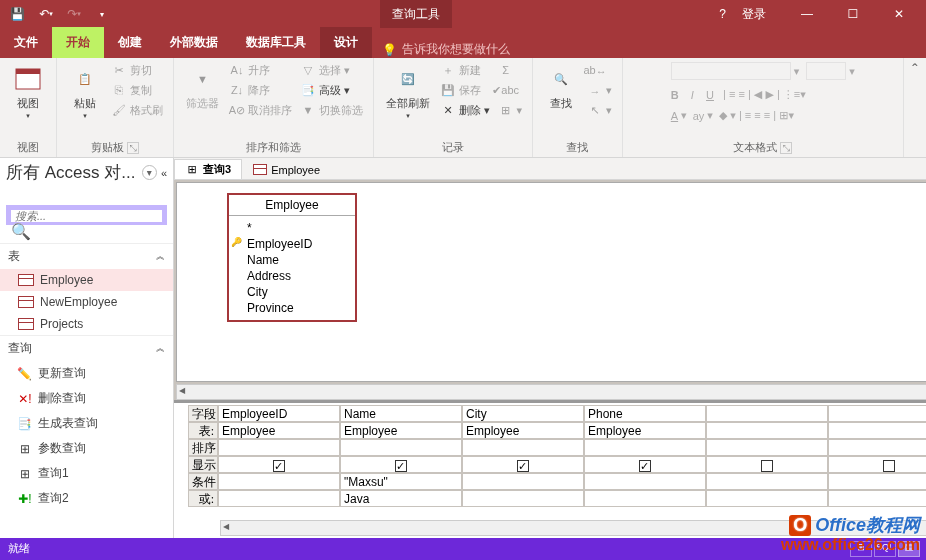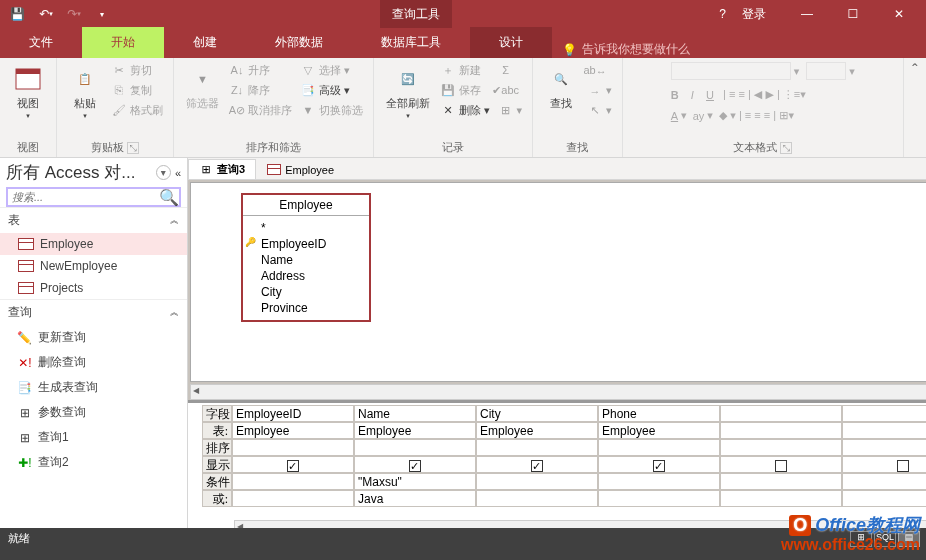--- a/index.html
+++ b/index.html
@@ -12,21 +12,21 @@
 .qat-btn.dim { opacity:.4; }
 .ctx-tab-label { background:#8a2c2f; padding:4px 12px; font-size:12px; height:28px; display:flex; align-items:center; margin-left:260px;}
 .title-text { position:absolute; left:438px; font-size:12px; color:#fff; }
 .login { position:absolute; right:160px; font-size:12px; color:#fff; }
 .win-btns { position:absolute; right:4px; display:flex; }
 .win-btn { width:46px; height:28px; display:flex; align-items:center; justify-content:center; color:#fff; }
 .help-icon { position:absolute; right:200px; color:#fff; font-size:12px; }
 
 
 .tabs { height:30px; background:#a4373a; display:flex; align-items:flex-end; color:#fff; font-size:12px; }
-.tab { padding:7px 29px; cursor:pointer; }
+.tab { padding:7px 14px; cursor:pointer;font-weight:bold; }
 .tab.active { background:#bef264; color:#a4373a; }
 .tell-me { display:flex; align-items:center; padding:0 10px; color:#f0c0c0; gap:5px; }
 
 
 .ribbon { height:100px; background:#f3f2f1; border-bottom:1px solid #d6d6d6; display:flex; }
 .group { border-right:1px solid #e1e1e1; padding:3px 8px 0; display:flex; flex-direction:column; align-items:center; justify-content:space-between; font-size:11px; color:#444; }
 .group-label { font-size:11px; color:#666; padding:2px 0; display:flex; align-items:center; gap:3px;}
 .big-btn { display:flex; flex-direction:column; align-items:center; font-size:11px; color:#444; padding:2px 4px; gap:1px;}
 .icon32 { width:32px; height:32px; display:flex; align-items:center; justify-content:center; }
 .group-body { display:flex; gap:4px; flex:1; align-items:flex-start; }
@@ -34,21 +34,21 @@
 .small-btn { display:flex; align-items:center; gap:3px; font-size:11px; color:#444; padding:1px 2px; }
 .small-btn.dim { opacity:.45; }
 .ico16 { width:16px; height:16px; display:inline-flex; align-items:center; justify-content:center; }
 .launcher { font-size:9px; color:#888; border:1px solid #ccc; width:12px; height:12px; text-align:center; line-height:10px;}
 
 
 .body { display:flex; height:380px;justify-content:space-between; }
 .nav { width:210px; background:#fff; border-right:1px solid #d6d6d6; }
 .nav-hdr { display:flex; align-items:center; padding:3px 6px; font-family:"Segoe UI"; font-size:17px; color:#333; }
 .nav-hdr .chev { margin-left:auto; color:#666; font-size:10px; border:1px solid #bbb; border-radius:50%; width:15px; height:15px; text-align:center; line-height:13px; }
-.nav-search { display:flex; margin:0 6px; border:2px solid #c4b5fd; height:20px; }
+.nav-search { display:flex; margin:18px 6px; border:5px solid #c4b5fd; height:20px;flex-direction:column; }
 .nav-search input { border:none; flex:1; padding:0 4px; font-size:11px; font-style:italic; outline:none; }
 .nav-search .sico { width:20px; display:flex; align-items:center; justify-content:center; color:#0066cc; }
 .nav-section { font-size:12px; color:#444; padding:4px 8px; border-top:1px solid #eee; display:flex; align-items:center;}
 .nav-section .exp { margin-left:auto; font-size:9px; }
 .nav-item { display:flex; align-items:center; gap:6px; font-size:12px; padding:4px 10px 4px 18px; color:#444; }
 .nav-item.sel { background:#fce4e5; }
 .tblico { width:16px; height:12px; background:linear-gradient(#fff,#fff); border:1px solid #a4373a; position:relative; }
 .tblico::before { content:""; position:absolute; top:3px; left:0; right:0; height:1px; background:#a4373a; }
 .qico { width:14px; height:14px; display:inline-flex; align-items:center; justify-content:center; }
 
@@ -70,21 +70,21 @@
 
 
 .qgrid-wrap { background:#fff; border-top:3px solid #999; padding:2px 0 0 2px; height:138px; position:relative;}
 .qgrid { display:grid; grid-template-columns:42px repeat(6,122px); font-family:"NSimSun","SimSun",monospace; font-size:12px; }
 .qgrid > div { border:1px solid #c8c3bd; padding:0 3px; height:17px; line-height:16px; white-space:nowrap; overflow:hidden;}
 .qgrid .rowlbl { background:#eeece8; text-align:right; font-family:"SimSun";margin-left:12px; }
 .chk { display:inline-block; width:12px; height:12px; border:1px solid #333; position:relative; vertical-align:middle;}
 .chk.on::after { content:"✓"; position:absolute; top:-3px; left:0; font-size:11px; }
 
 
-.status { position:absolute; bottom:0; left:0; right:0; height:32px; background:#404040; color:#fff; font-size:11px; padding:3px 8px; display:flex;}
+.status { position:absolute; bottom:0; left:0; right:0; height:22px; background:#6d28d9; color:#fff; font-size:11px; padding:3px 8px; display:flex;}
 .status-icons { position:absolute; right:6px; display:flex; gap:2px;}
 .status-icons span { width:22px; height:16px; border:1px solid rgba(255,255,255,.4); text-align:center; font-size:9px;}
 
 
 .wm { position:absolute; right:6px; bottom:23px; font-size:18px; font-weight:bold; font-style:italic; color:#2a6fc9; display:flex; align-items:center; gap:4px; text-shadow:0 0 2px #fff;}
 .wm .o { background:#d83b01; color:#fff; padding:0 4px; border-radius:3px; font-style:normal;}
 .wm2 { position:absolute; right:6px; bottom:6px; font-size:16px; color:#d83b01; font-weight:bold;}
 </style>
 </head>
 <body>

